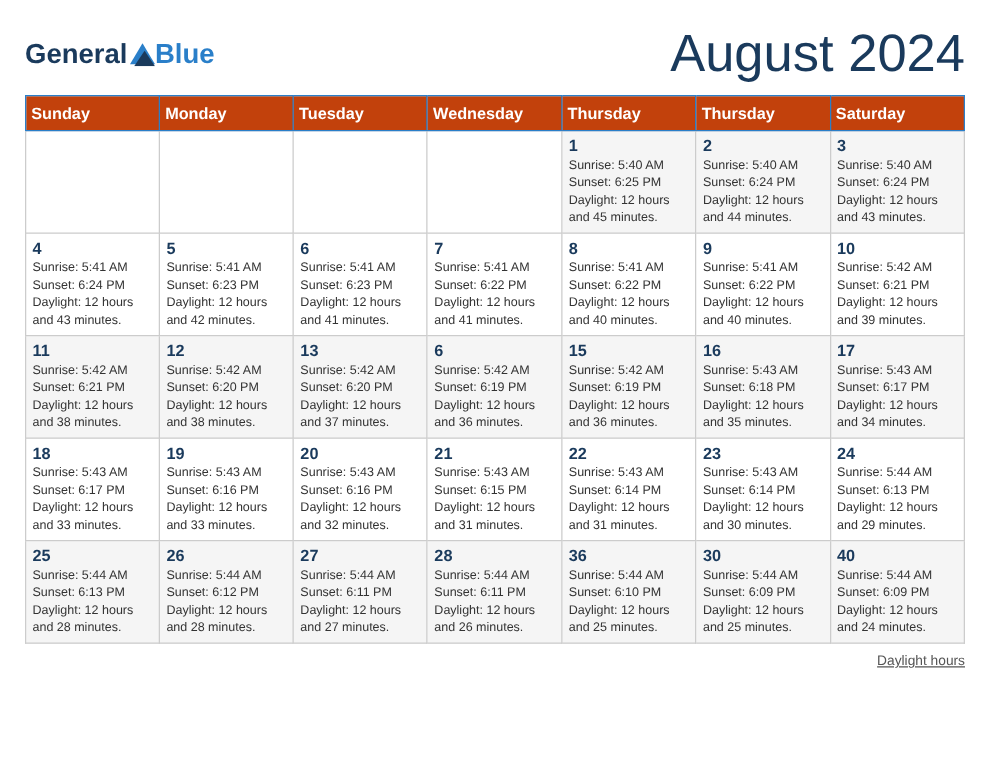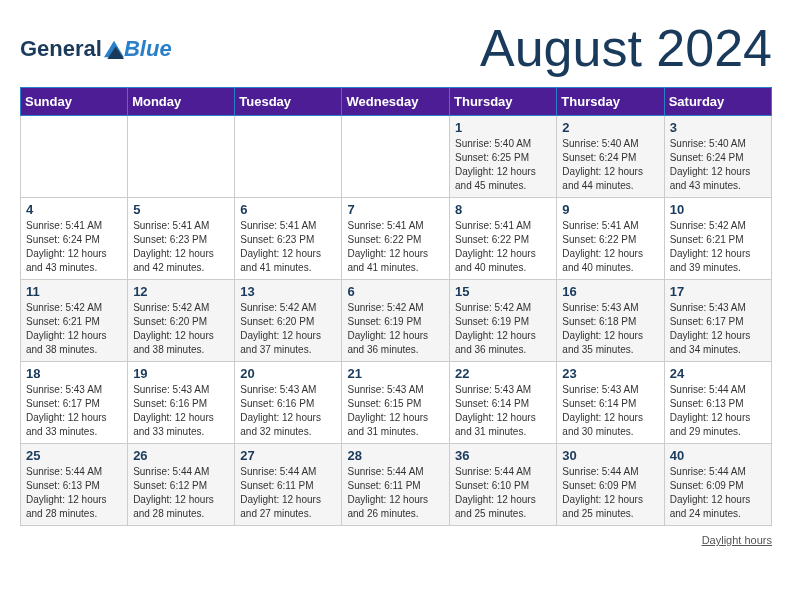--- a/index.html
+++ b/index.html
@@ -22,44 +22,44 @@
       align-items: flex-start;
     }
     .logo-text {
       display: flex;
       align-items: center;
       font-size: 22px;
       font-weight: bold;
       color: #1a3a5c;
     }
     .logo-general { color: #1a3a5c; }
-    .logo-blue { color: #2a7fc9; font-style: italic; }
+    .logo-blue { color: #2a7fc9; }
     .logo-icon {
       width: 20px;
       height: 20px;
       margin-left: 2px;
     }
     .title-area { text-align: right; }
     .month-title {
-      font-size: 52px;
+      font-size: 42px;
       color: #1a3a5c;
       font-weight: normal;
       line-height: 1.1;
     }
     .location {
       font-size: 16px;
       color: #333;
     }
     .calendar {
       width: 100%;
       border-collapse: collapse;
       font-size: 11px;
     }
     .calendar th {
-      background: #4c1d95;
+      background: #c2410c;
       color: #fff;
       padding: 6px 4px;
       text-align: left;
       font-size: 13px;
       font-weight: bold;
       border: 1px solid #2a7fc9;
     }
     .calendar td {
       vertical-align: top;
       padding: 4px 5px;

